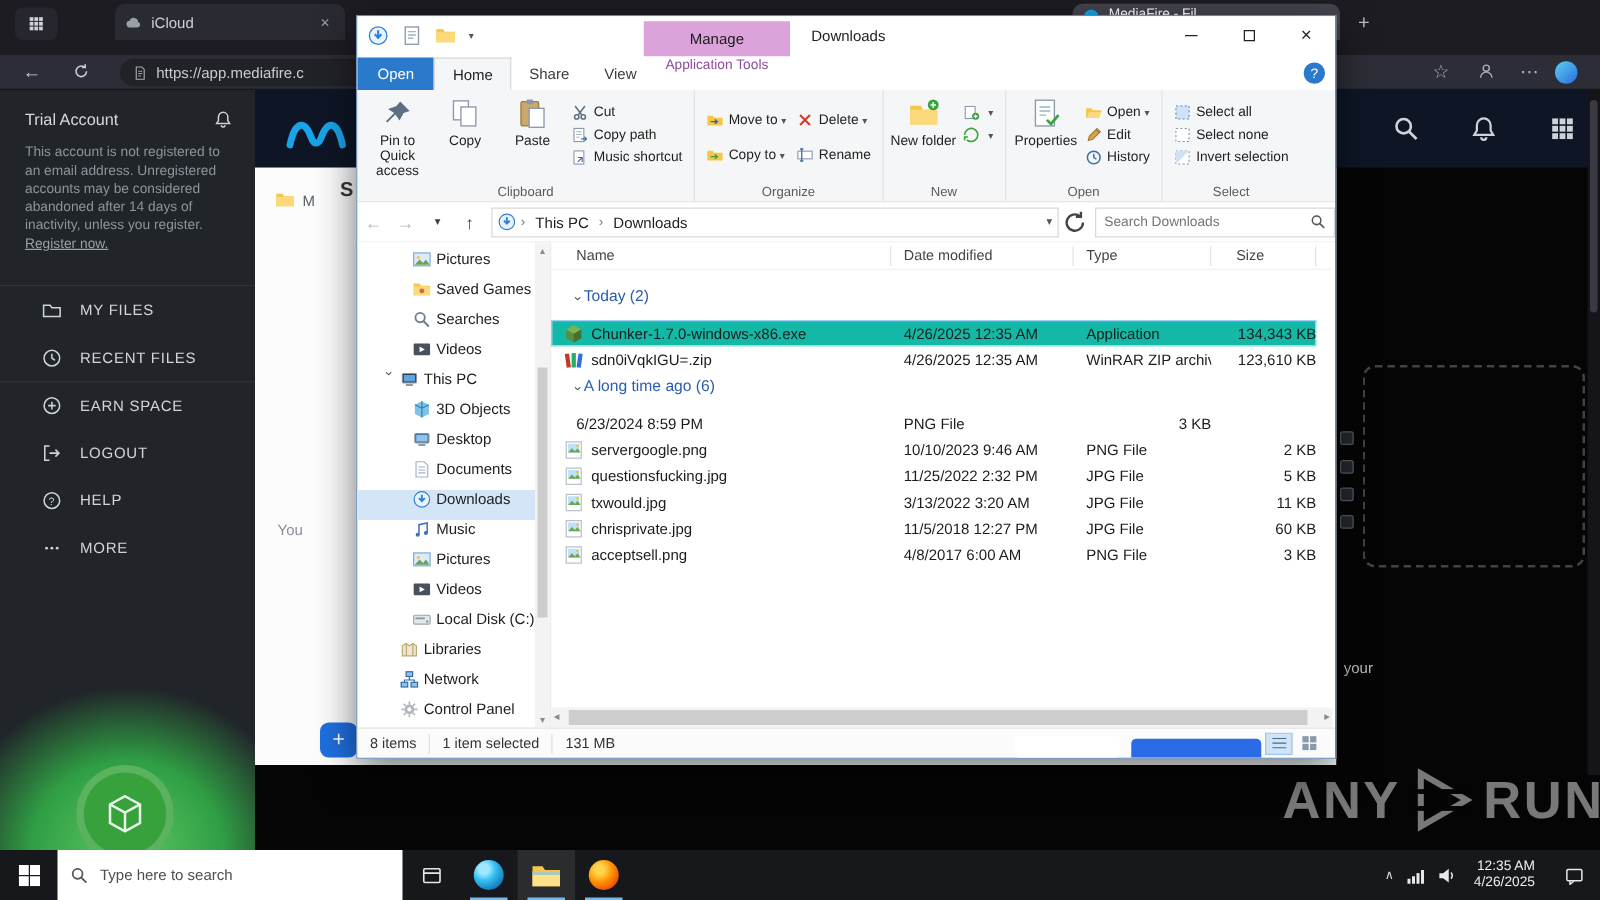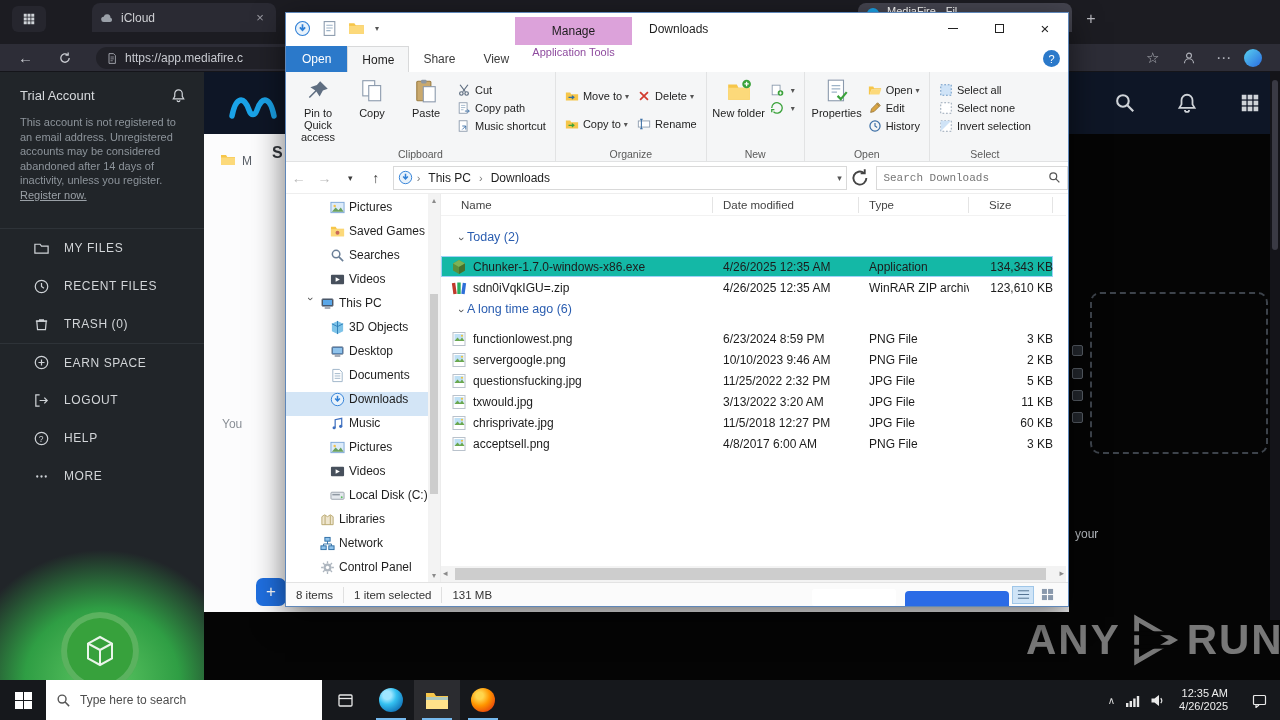--- a/index.html
+++ b/index.html
@@ -82,21 +82,21 @@
   
   .addrrow{position:absolute;left:0;top:149px;right:0;height:32px;background:#fff;border-bottom:1px solid #eee;display:flex;align-items:center}
   .nav-arrow{width:26px;text-align:center;font-size:14px;color:#3b3b3b}
   .nav-arrow.dis{color:#b8b8b8}
   .crumbbox{width:460px;height:24px;border:1px solid #d9d9d9;margin-left:4px;display:flex;align-items:center;padding:0 4px;gap:4px}
   .crumb{padding:0 4px;color:#1e1e1e}
   .crumb-sep{color:#777;font-size:11px}
   .crumb-caret{margin-left:auto;font-size:9px;color:#555}
   .refresh{width:22px;height:22px;margin-left:2px}
   .searchbox{width:194px;height:24px;border:1px solid #d9d9d9;margin-left:6px;display:flex;align-items:center;padding:0 6px}
-  .searchbox input{border:none;outline:none;flex:1;font-size:11px;color:#444;font-family:Liberation Mono, monospace;background:transparent}
+  .searchbox input{border:none;outline:none;flex:1;font-size:11px;color:#444;font-family:Liberation Sans, sans-serif;background:transparent}
   .mag{width:13px;height:13px}
   
   .main{position:absolute;left:0;top:181px;right:0;bottom:24px;background:#fff}
   .navpane{position:absolute;left:0;top:0;bottom:0;width:155px;border-right:1px solid #ececec;padding-top:6px}
   .nav-item{display:flex;align-items:flex-start;height:24px;gap:4px;color:#1e1e1e;font-size:12px;white-space:nowrap}
   .nav-item.lvl1{padding-left:20px}
   .nav-item.lvl2{padding-left:30px}
   .nav-item.sel{background:#d3e5f6}
   .chev{width:10px;color:#555;font-size:11px;display:inline-block;transform:rotate(90deg)}
   .nav-ico{width:15px;height:15px;flex:0 0 auto}
@@ -226,27 +226,20 @@
               </svg></span>
     <span class="mf-label">MY FILES</span>
   </div>
           <div class="mf-item">
     <span class="mf-ico" style="display: inline-block;"><svg viewBox="0 0 18 18" style="width: 100%; height: 100%;">
                 <circle cx="9" cy="9" r="6.6" fill="none" stroke="#cfd3d7" stroke-width="1.3"></circle>
                 <path d="M9 5.2V9l2.6 1.8" fill="none" stroke="#cfd3d7" stroke-width="1.3"></path>
               </svg></span>
     <span class="mf-label">RECENT FILES</span>
   </div>
-          <div class="mf-item">
-    <span class="mf-ico" style="display: inline-block;"><svg viewBox="0 0 18 18" style="width: 100%; height: 100%;">
-                <path d="M4 5.5h10l-.8 9H4.8z" fill="none" stroke="#cfd3d7" stroke-width="1.3"></path>
-                <path d="M3 5.5h12M7 5.5V4h4v1.5" stroke="#cfd3d7" stroke-width="1.3" fill="none"></path>
-              </svg></span>
-    <span class="mf-label">TRASH (0)</span>
-  </div>
           <div class="mf-item sep-top">
     <span class="mf-ico" style="display: inline-block;"><svg viewBox="0 0 18 18" style="width: 100%; height: 100%;">
                 <circle cx="9" cy="9" r="6.6" fill="none" stroke="#cfd3d7" stroke-width="1.3"></circle>
                 <path d="M9 5.8v6.4M5.8 9h6.4" stroke="#cfd3d7" stroke-width="1.3"></path>
               </svg></span>
     <span class="mf-label">EARN SPACE</span>
   </div>
           <div class="mf-item">
     <span class="mf-ico" style="display: inline-block;"><svg viewBox="0 0 18 18" style="width: 100%; height: 100%;">
                 <path d="M7 3H3v12h4" fill="none" stroke="#cfd3d7" stroke-width="1.3"></path>
@@ -767,29 +760,20 @@
               </span>
     <span class="fcell f-date">4/26/2025 12:35 AM</span>
     <span class="fcell f-type">WinRAR ZIP archive</span>
     <span class="fcell fsize f-size">123,610 KB</span>
   </div>
             <div class="fgroup-h">
     <span class="gchev">›</span>
     <span class="g-name">A long time ago (6)</span>
   </div>
             <div class="frow">
-    <span class="fname">
-                <span class="f-ico" style="display: inline-block;"><svg viewBox="0 0 16 16" style="width: 100%; height: 100%;">
-                    <rect x="2" y="1.5" width="12" height="13" fill="#fff" stroke="#b9c2cc"></rect>
-                    <rect x="3.5" y="3" width="9" height="7" fill="#bfe0f5"></rect>
-                    <path d="M3.5 10l3-3.5 2.5 2.5 2-2.5 2.5 3.5z" fill="#6aa84f"></path>
-                    <circle cx="11" cy="4.8" r="1" fill="#f1c232"></circle>
-                  </svg></span>
-                <span class="f-name">functionlowest.png</span>
-              </span>
     <span class="fcell f-date">6/23/2024 8:59 PM</span>
     <span class="fcell f-type">PNG File</span>
     <span class="fcell fsize f-size">3 KB</span>
   </div>
             <div class="frow">
     <span class="fname">
                 <span class="f-ico" style="display: inline-block;"><svg viewBox="0 0 16 16" style="width: 100%; height: 100%;">
                     <rect x="2" y="1.5" width="12" height="13" fill="#fff" stroke="#b9c2cc"></rect>
                     <rect x="3.5" y="3" width="9" height="7" fill="#bfe0f5"></rect>
                     <path d="M3.5 10l3-3.5 2.5 2.5 2-2.5 2.5 3.5z" fill="#6aa84f"></path>

